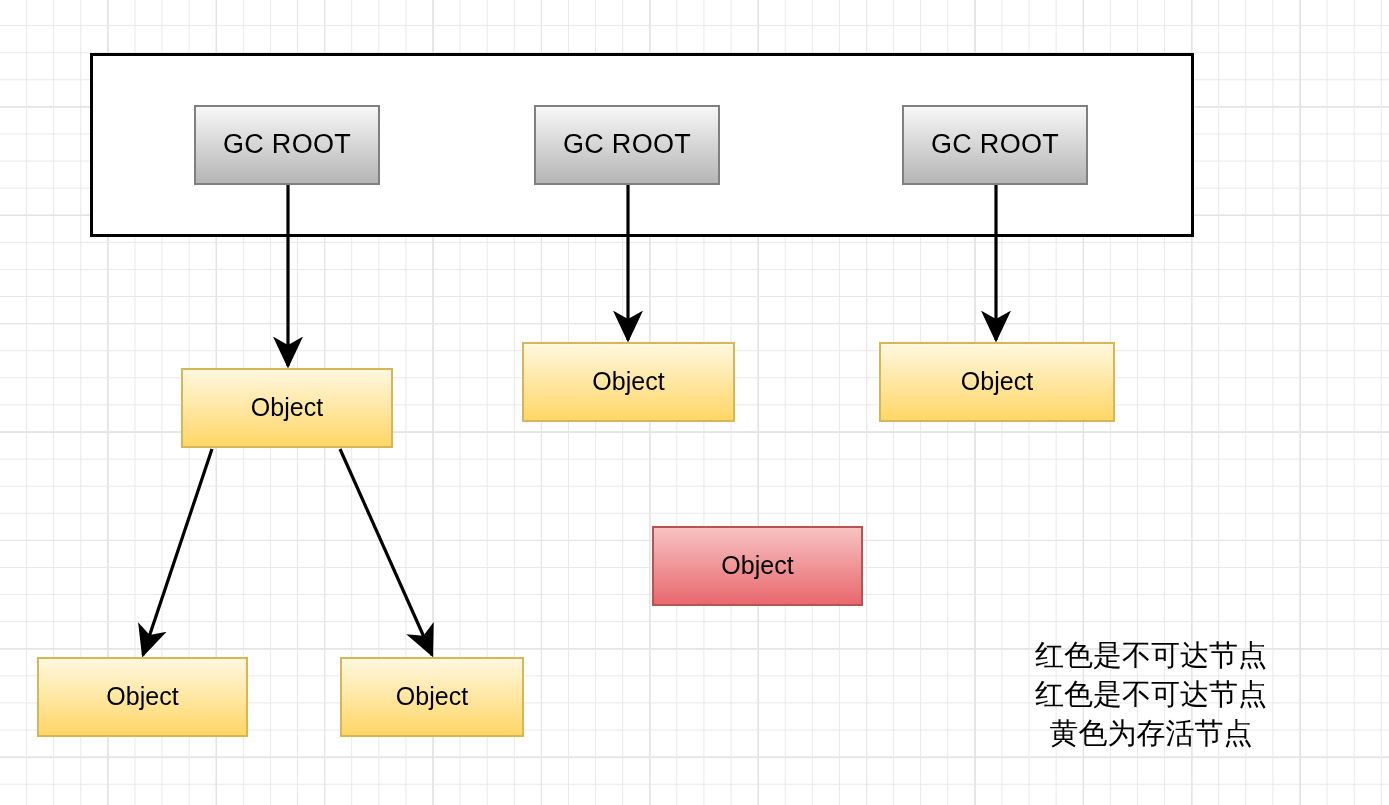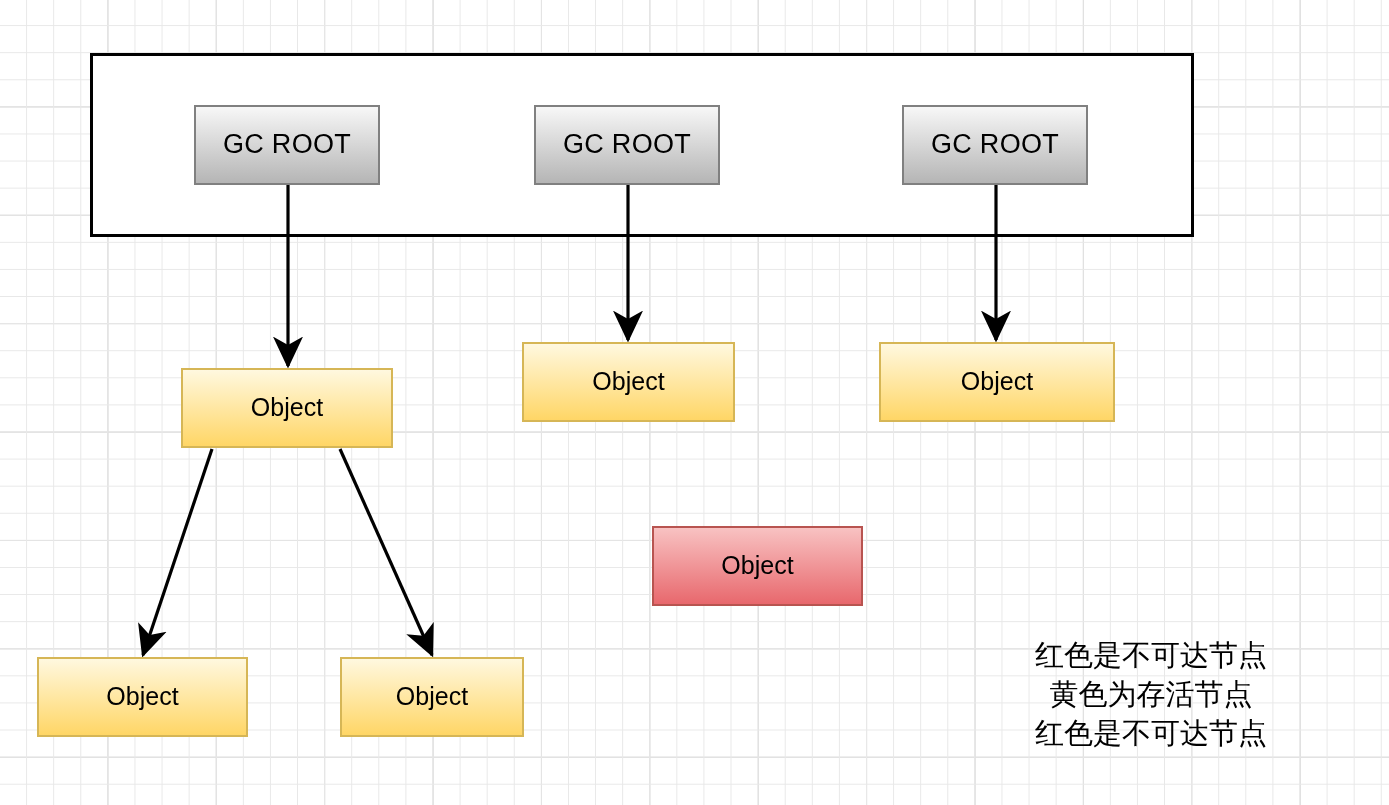--- a/index.html
+++ b/index.html
@@ -132,17 +132,17 @@
       <div class="node node-alive" style="left: 37px; top: 657px; width: 211px; height: 80px; background: linear-gradient(rgb(255, 248, 223) 0%, rgb(255, 214, 102) 100%); border-color: rgb(214, 182, 86);">
         <span>Object</span>
       </div>
       <div class="node node-alive" style="left: 340px; top: 657px; width: 184px; height: 80px; background: linear-gradient(rgb(255, 248, 223) 0%, rgb(255, 214, 102) 100%); border-color: rgb(214, 182, 86);">
         <span>Object</span>
       </div>
     </div>
 
   <div class="legend" id="color-legend" style="left: 1035px; top: 636px;">
       <div>红色是不可达节点</div>
+      <div>红色是不可达节点</div>
       <div>黄色为存活节点</div>
-      <div>红色是不可达节点</div>
     </div>
 
 </div>
 
 </body></html>

